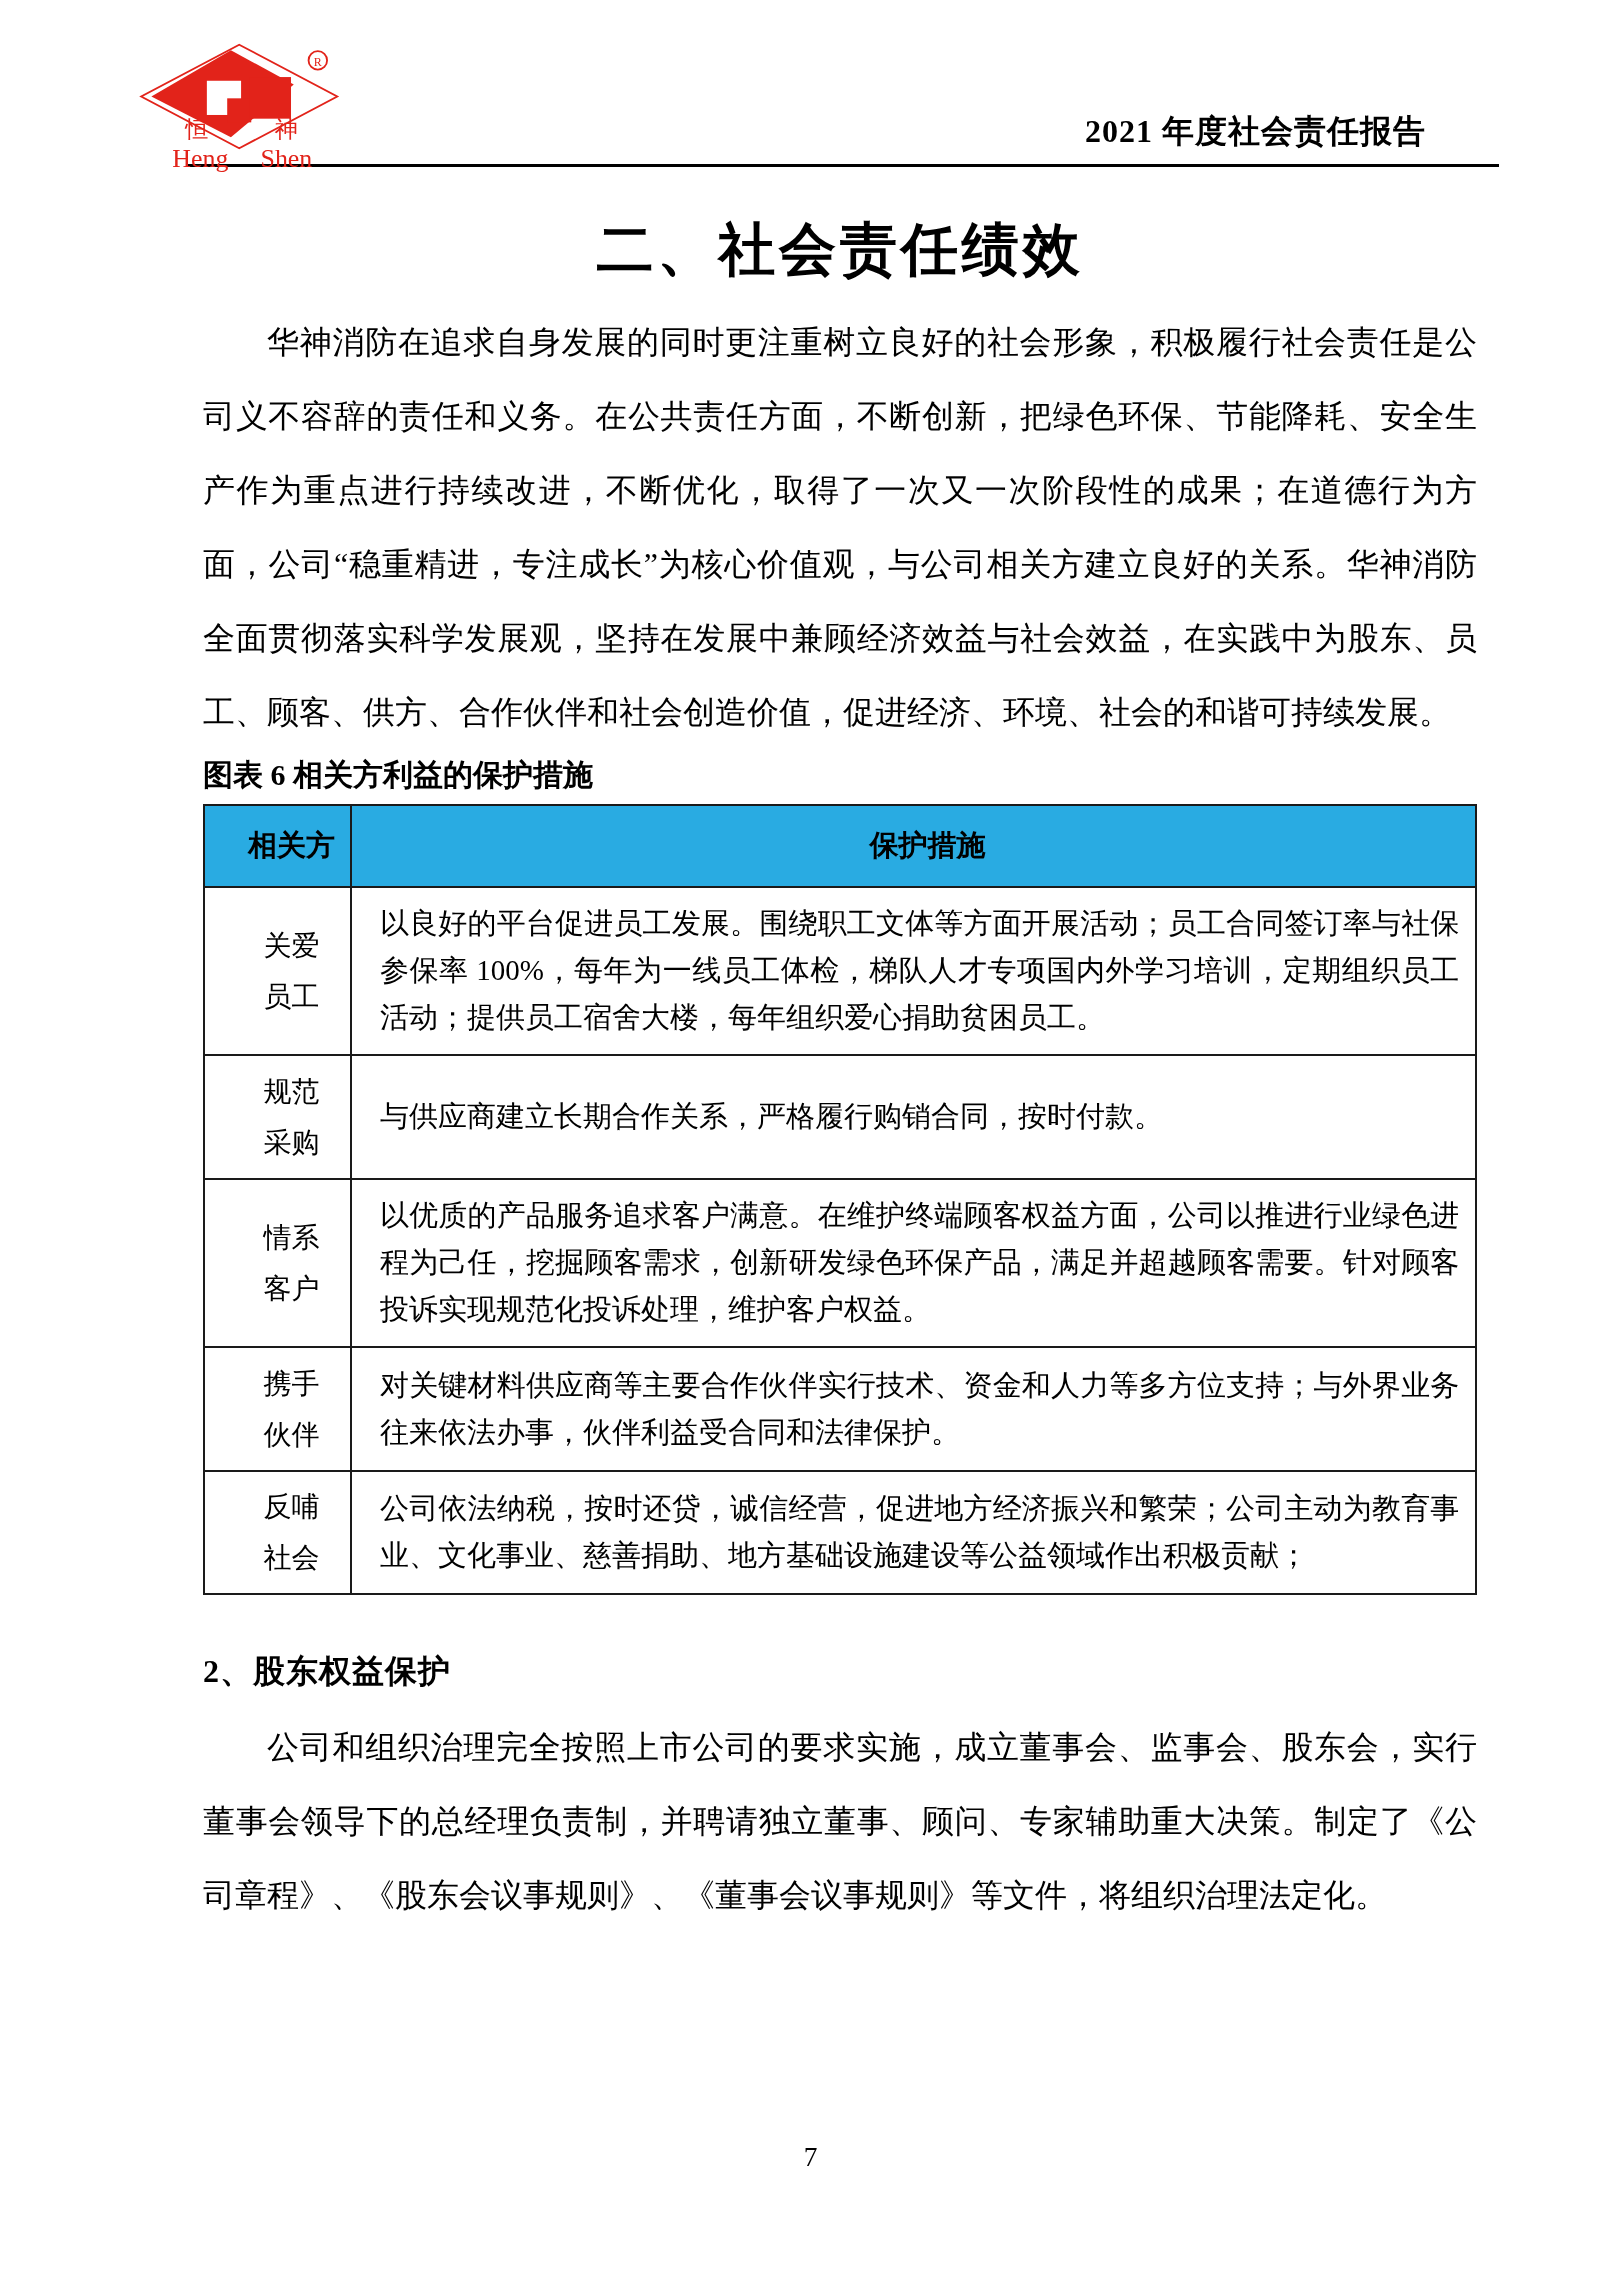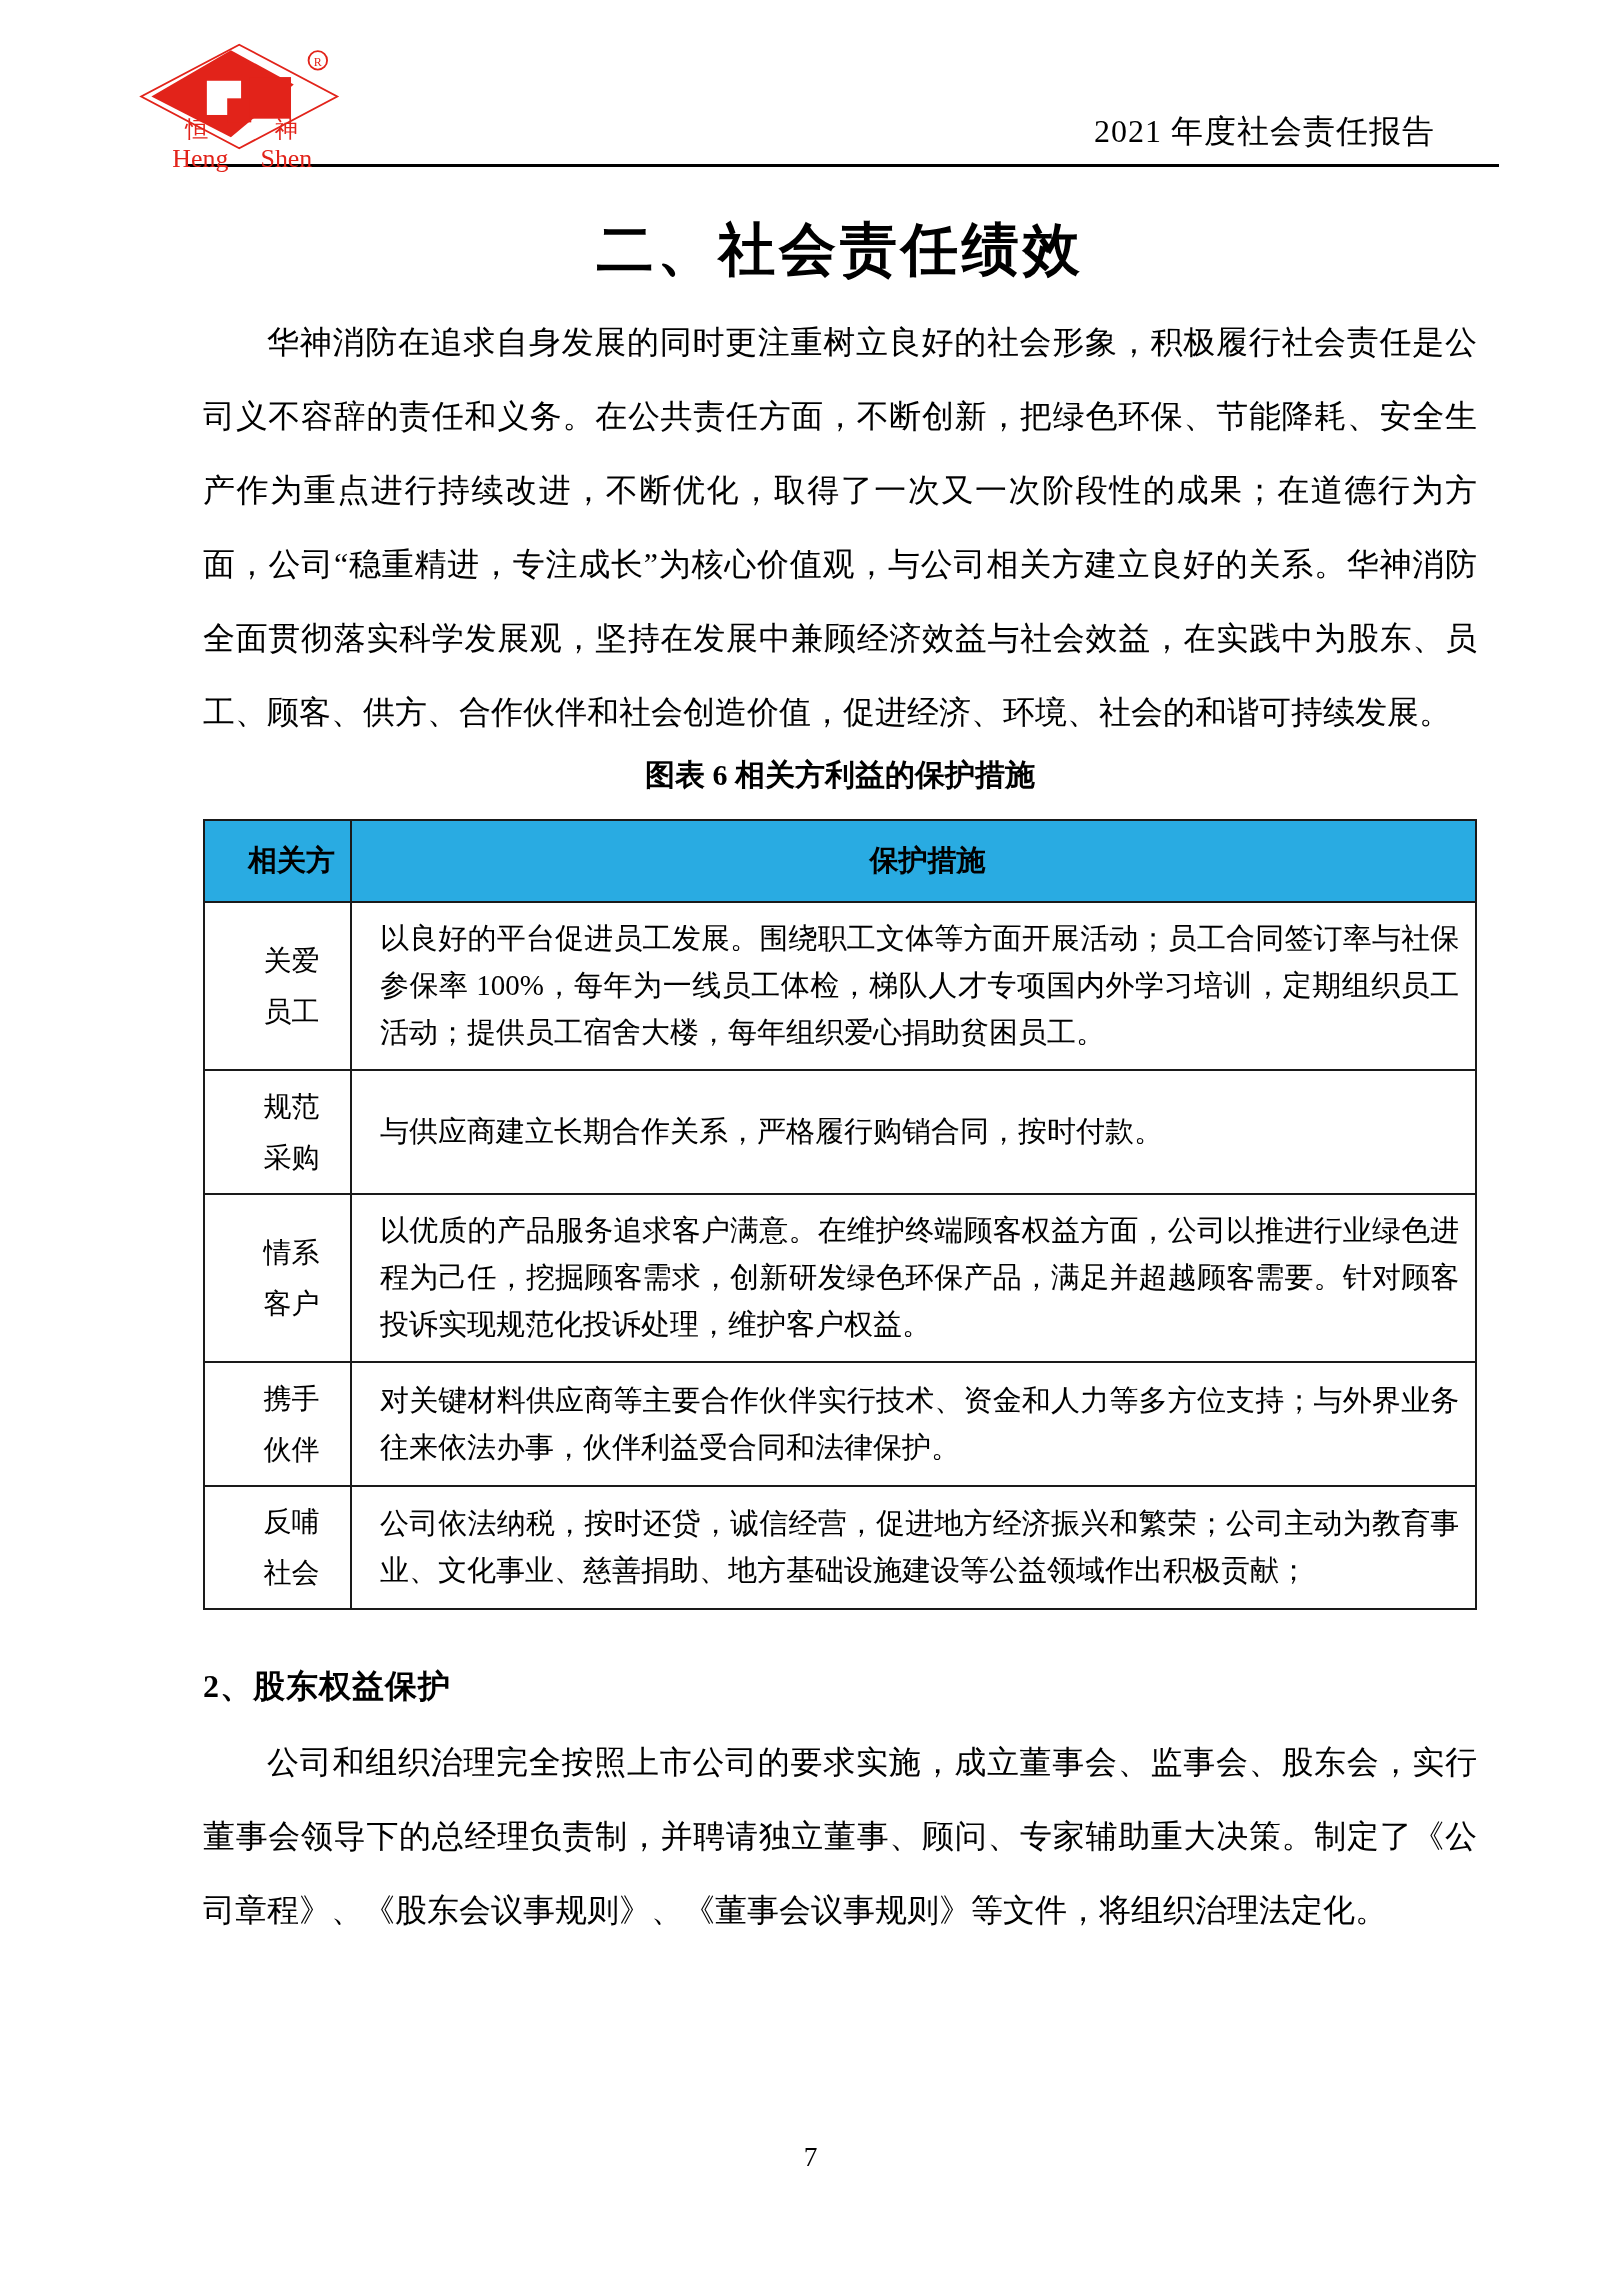--- a/index.html
+++ b/index.html
@@ -17,22 +17,22 @@
   .header {
     position:absolute; top:49px; left:186px; right:122px;
     height:118px;
     border-bottom:3.9px solid #000;
   }
   .logo {
     position:absolute; left:-51px; bottom:-11.8px;
     width:214px; height:135px;
   }
   .header-title {
-    position:absolute; right:64px; bottom:9.8px;
-    font-size:32px; letter-spacing:1px;
+    position:absolute; right:73px; bottom:9.8px;
+    font-size:32px; letter-spacing:1px;font-weight:bold;
   }
   
   .content {
     position:absolute; top:167px; left:203px; width:1274px;
   }
   .main-title {
     margin-top:45px;
     text-align:center;
     font-size:57px; font-weight:bold;
     letter-spacing:3.9px;
@@ -43,22 +43,22 @@
     letter-spacing:1px;
   }
   .body-para {
     margin-top:15.7px;
     font-size:32px;
     line-height:74px;
     text-align:justify;
     text-indent:2em;
   }
   .table-caption {
-    margin-top:5.9px; margin-bottom:23px;
-    text-align:center;
+    margin-top:5.9px; margin-bottom:8px;
+    text-align:left;
     font-size:30px; font-weight:bold;
   }
   
   table.protect {
     width:100%;
     border-collapse:collapse;
     table-layout:fixed;
   }
   table.protect th, table.protect td {
     border:2px solid #1a1a1a;

